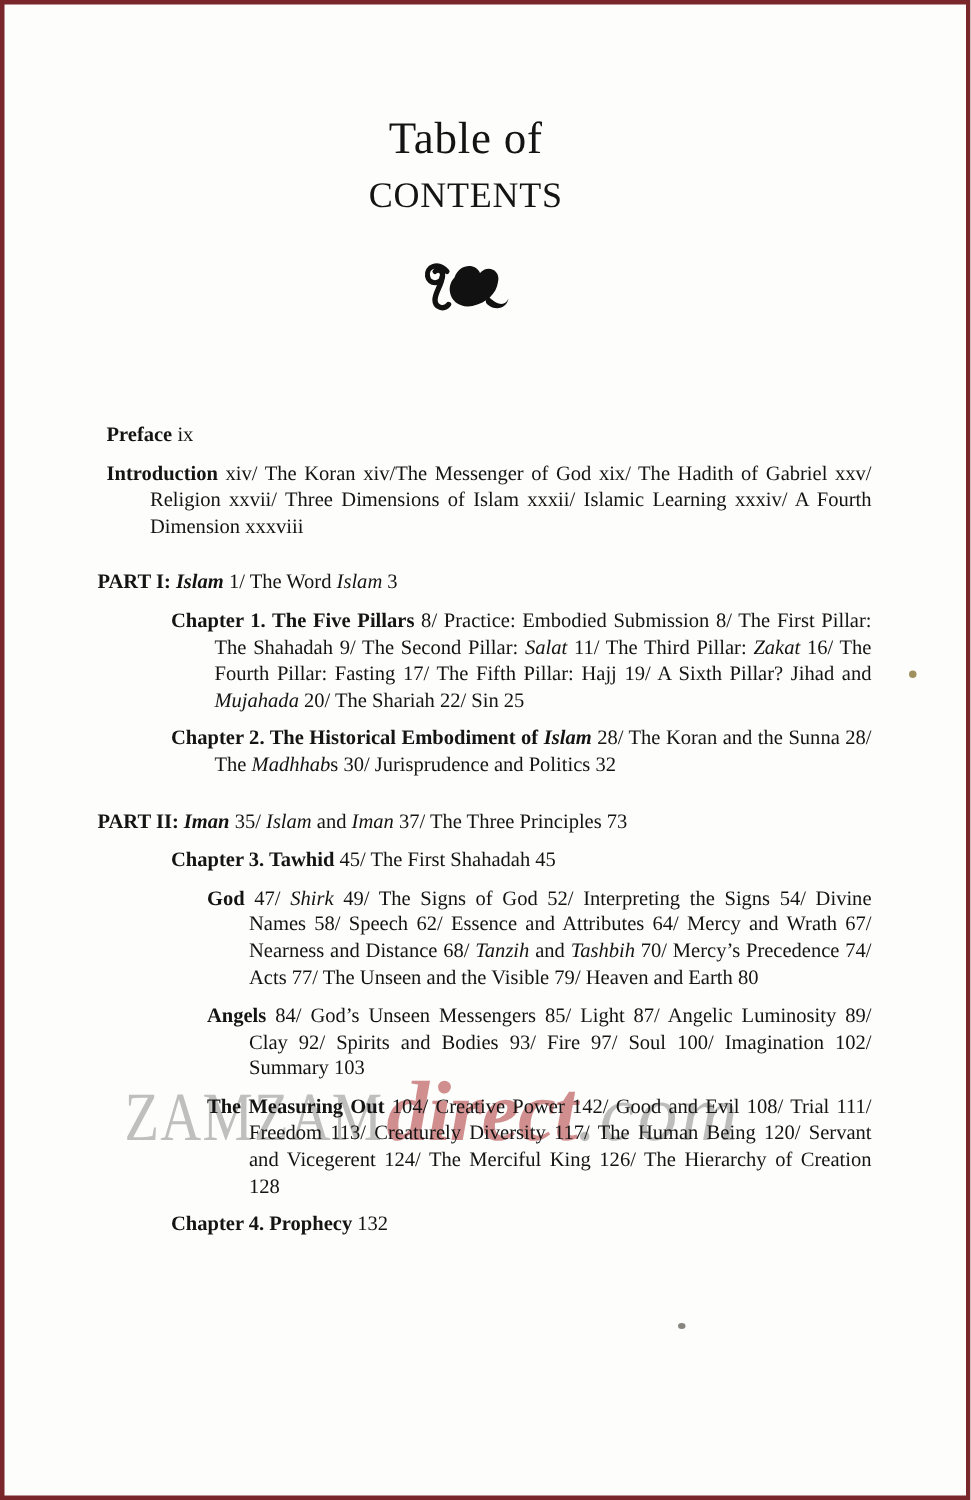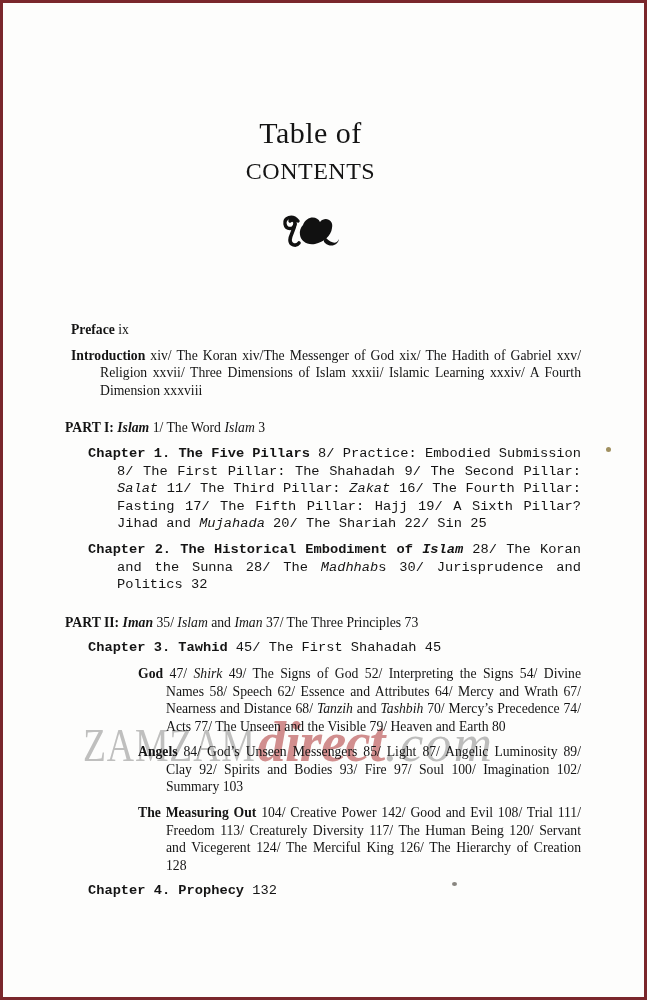--- a/index.html
+++ b/index.html
@@ -7,35 +7,35 @@
     position:relative;
     width:641px;height:994px;
     border:3px solid #7a272c;
     background:#fdfdfc;
     overflow:hidden;
     font-family:"Liberation Serif","DejaVu Serif",serif;
     color:#141414;
   }
   .content{position:relative;z-index:1;}
   
-  .header{width:615px;text-align:center;padding-top:112px;}
+  .header{width:615px;text-align:center;padding-top:72px;}
   .title1{font-size:30px;line-height:36px;letter-spacing:0.5px;}
   .title2{font-size:24px;line-height:40px;letter-spacing:0.5px;}
   .ornament-wrap{width:615px;text-align:center;margin-top:20px;height:40px;}
   .ornament-wrap svg{display:inline-block;}
   
   .toc{margin-top:70px;padding-left:62px;padding-right:63px;}
   .entry{
     margin:0 0 8px 0;
     font-size:13.7px;line-height:17.6px;
     text-align:justify;
   }
   .lv-front{margin-left:6px;padding-left:29px;text-indent:-29px;}
   .lv-part{margin-left:0;padding-left:30px;text-indent:-30px;margin-top:20px;}
-  .lv-chapter{margin-left:23px;padding-left:29px;text-indent:-29px;font-family:Liberation Mono, monospace;}
+  .lv-chapter{margin-left:49px;padding-left:29px;text-indent:-29px;}
   .lv-sub{margin-left:73px;padding-left:28px;text-indent:-28px;}
   .seg.b{font-weight:700;}
   .seg.i{font-style:italic;}
   .seg.bi{font-weight:700;font-style:italic;}
   
   .watermark{
     position:absolute;left:80px;top:706px;z-index:0;
     display:flex;align-items:baseline;white-space:nowrap;
     pointer-events:none;
   }

